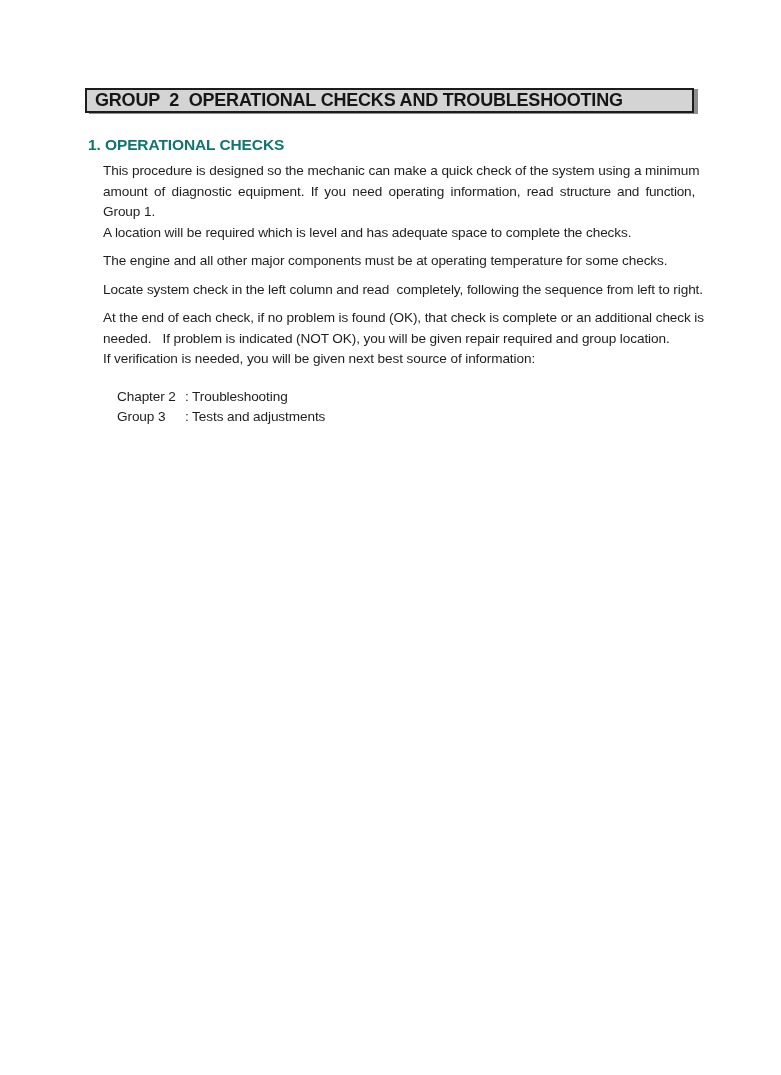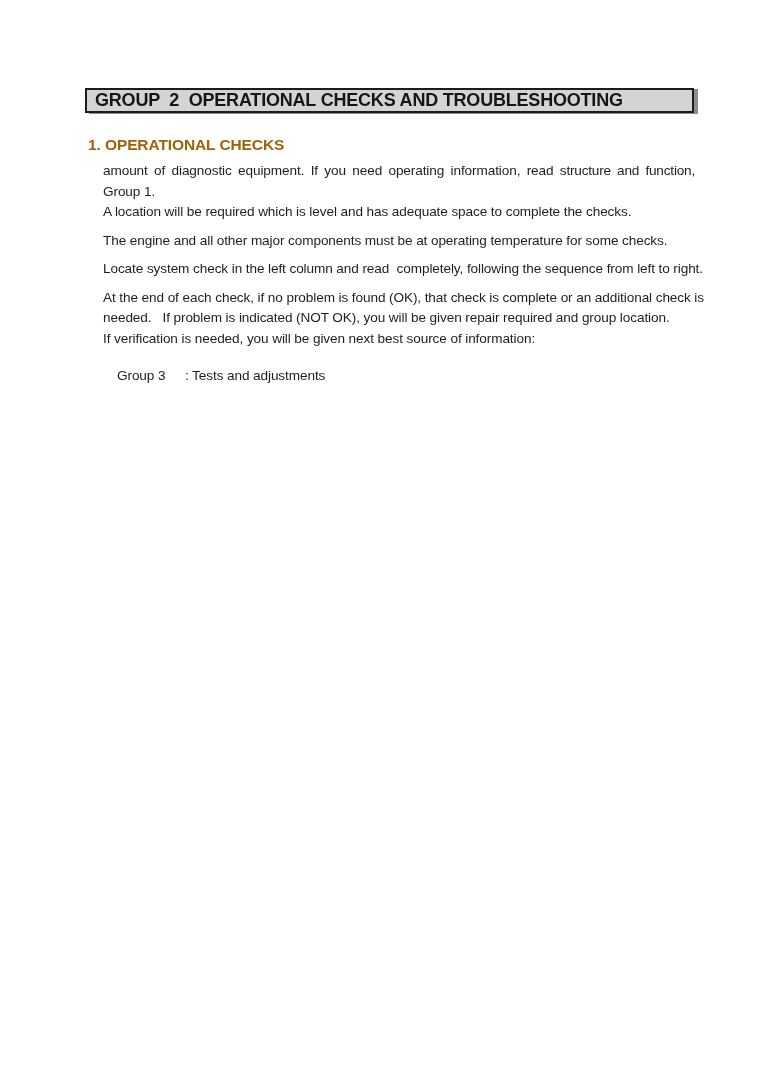--- a/index.html
+++ b/index.html
@@ -37,21 +37,21 @@
     white-space: pre;
     color: #161616;
   }
   .section-title {
     position: absolute;
     left: 88px;
     top: 136px;
     font-size: 15.5px;
     font-weight: bold;
     letter-spacing: -0.1px;
-    color: #a16207;
+    color: #0f766e;
     white-space: pre;
   }
   .body-text {
     position: absolute;
     left: 103px;
     top: 161px;
     width: 592px;
     font-size: 13.6px;
     color: #1e1e1e;
   }
@@ -98,40 +98,42 @@
 
   <div class="group-header">
     <span class="header-text">GROUP  2  OPERATIONAL CHECKS AND TROUBLESHOOTING</span>
   </div>
 
   <div class="section-title">1. OPERATIONAL CHECKS</div>
 
   <div class="body-text">
 
     <div class="para">
+      <div class="line">This procedure is designed so the mechanic can make a quick check of the system using a minimum</div>
       <div class="line just"><span>amount of diagnostic equipment. If you need operating information, read </span><span class="emphasis">structure and function,</span></div>
       <div class="line">Group 1.</div>
       <div class="line">A location will be required which is level and has adequate space to complete the checks.</div>
     </div>
 
     <div class="para">
       <div class="line">The engine and all other major components must be at operating temperature for some checks.</div>
     </div>
 
     <div class="para">
       <div class="line">Locate system check in the left column and read  completely, following the sequence from left to right.</div>
     </div>
 
     <div class="para">
       <div class="line">At the end of each check, if no problem is found (OK), that check is complete or an additional check is</div>
       <div class="line">needed.   If problem is indicated (NOT OK), you will be given repair required and group location.</div>
       <div class="line">If verification is needed, you will be given next best source of information:</div>
     </div>
 
     <div class="refs">
+      <div class="ref-row"><span class="ref-label">Chapter 2</span><span>: Troubleshooting</span></div>
       <div class="ref-row"><span class="ref-label">Group 3</span><span>: Tests and adjustments</span></div>
     </div>
 
   </div>
 
   <div class="footer-band">
     <span class="page-number">4-26</span>
   </div>
 
 </div>

